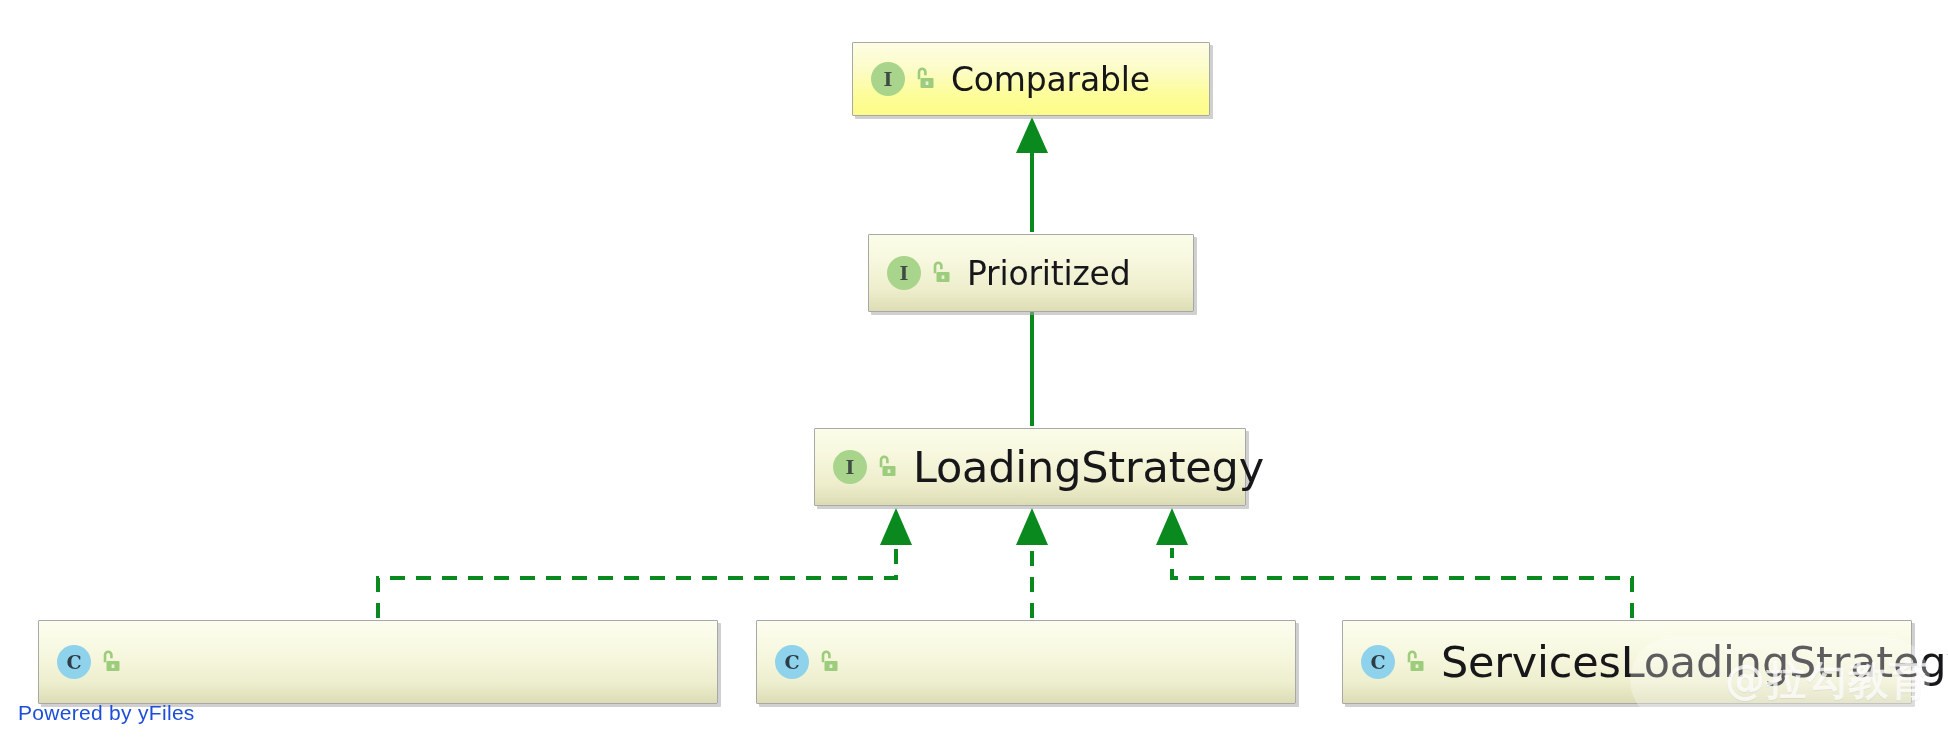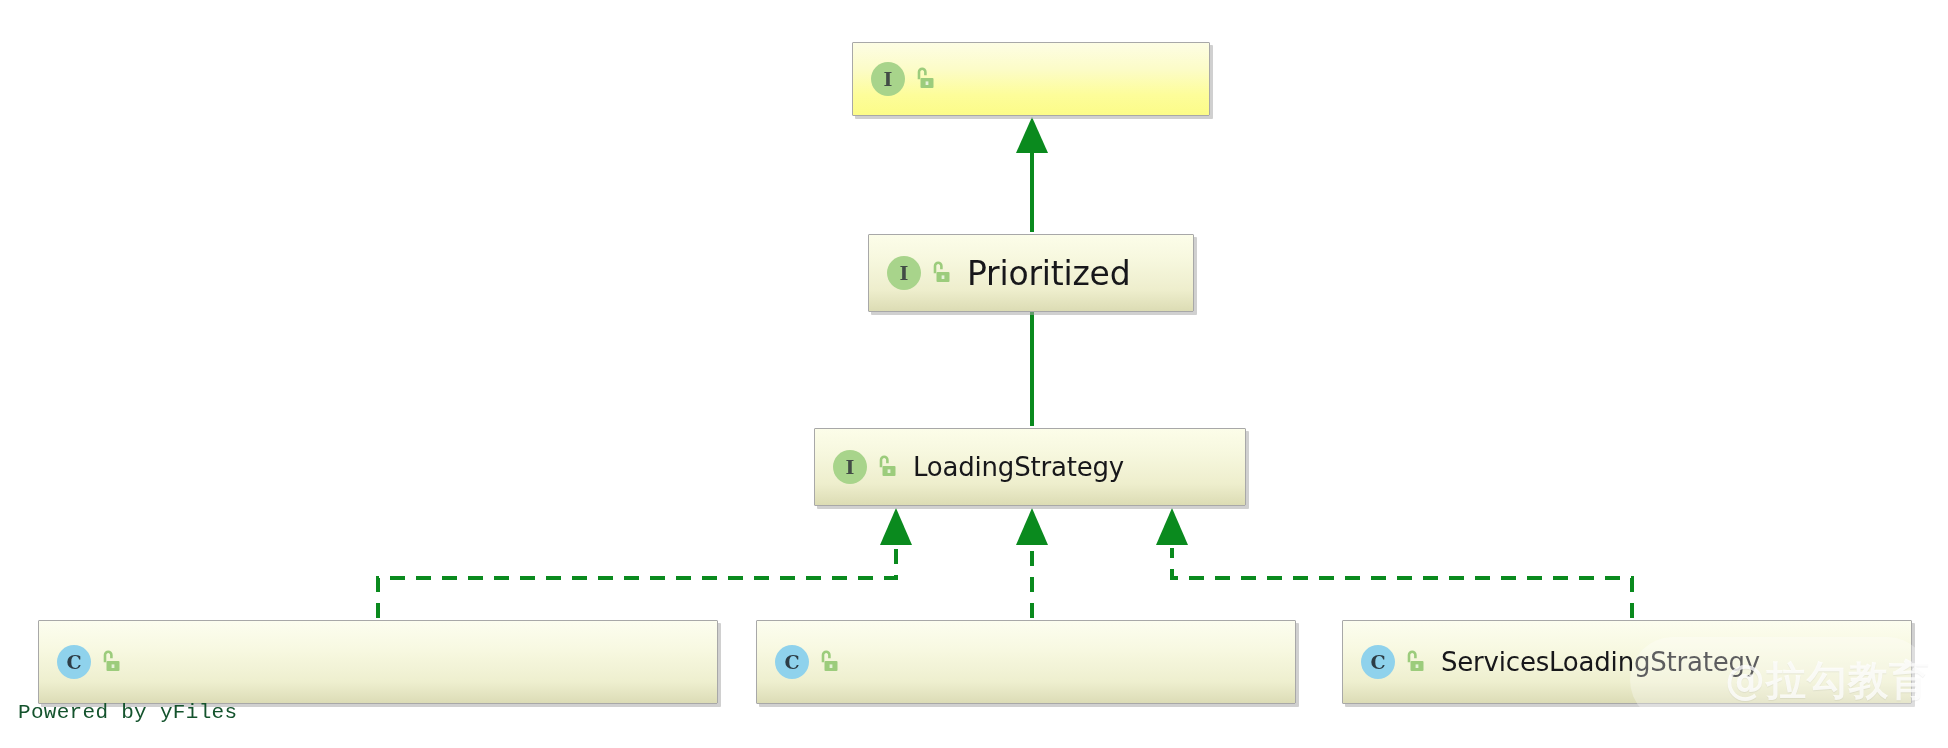--- a/index.html
+++ b/index.html
@@ -85,29 +85,29 @@
     margin-left: 14px;
     font-family: "DejaVu Sans", "Liberation Sans", sans-serif;
     font-size: 33px;
     font-weight: 400;
     color: #17171a;
     white-space: nowrap;
     letter-spacing: -0.2px;
     line-height: 1;
   }
   .node-label-lg {
-    font-size: 26px;
+    font-size: 43px;
   }
   #yfiles-credit {
     position: absolute;
     left: 18px;
     top: 701px;
-    font-family: Liberation Mono, monospace;
+    font-family: Liberation Sans, sans-serif;
     font-size: 21px;
-    color: #14532d;
+    color: #1d4ed8;
     letter-spacing: 0.3px;
     white-space: nowrap;
   }
   #watermark {
     position: absolute;
     left: 1630px;
     top: 637px;
     width: 300px;
     height: 86px;
     border-radius: 46px;
@@ -168,20 +168,21 @@
   <div class="node node-highlight" style="left:852px; top:42px; width:358px; height:74px;">
     <div class="node-inner">
       <span class="badge badge-interface">I</span>
       <span class="lock-icon">
         <svg viewBox="0 0 20 24" width="20" height="24" xmlns="http://www.w3.org/2000/svg">
           <path d="M4 11 L4 5 A3.2 3.2 0 0 1 10.4 5 L10.4 7" stroke="#9ccc7c" stroke-width="2.6" fill="none" stroke-linecap="square"></path>
           <rect x="5.5" y="11" width="13" height="10" rx="1" fill="#9ccc7c"></rect>
           <rect x="10.6" y="14.4" width="2.8" height="3.6" fill="#e6f2d8"></rect>
         </svg>
       </span>
+      <span class="node-label">Comparable</span>
     </div>
   </div>
 
   <div class="node node-interface" style="left:868px; top:234px; width:326px; height:78px;">
     <div class="node-inner">
       <span class="badge badge-interface">I</span>
       <span class="lock-icon">
         <svg viewBox="0 0 20 24" width="20" height="24" xmlns="http://www.w3.org/2000/svg">
           <path d="M4 11 L4 5 A3.2 3.2 0 0 1 10.4 5 L10.4 7" stroke="#9ccc7c" stroke-width="2.6" fill="none" stroke-linecap="square"></path>
           <rect x="5.5" y="11" width="13" height="10" rx="1" fill="#9ccc7c"></rect>

